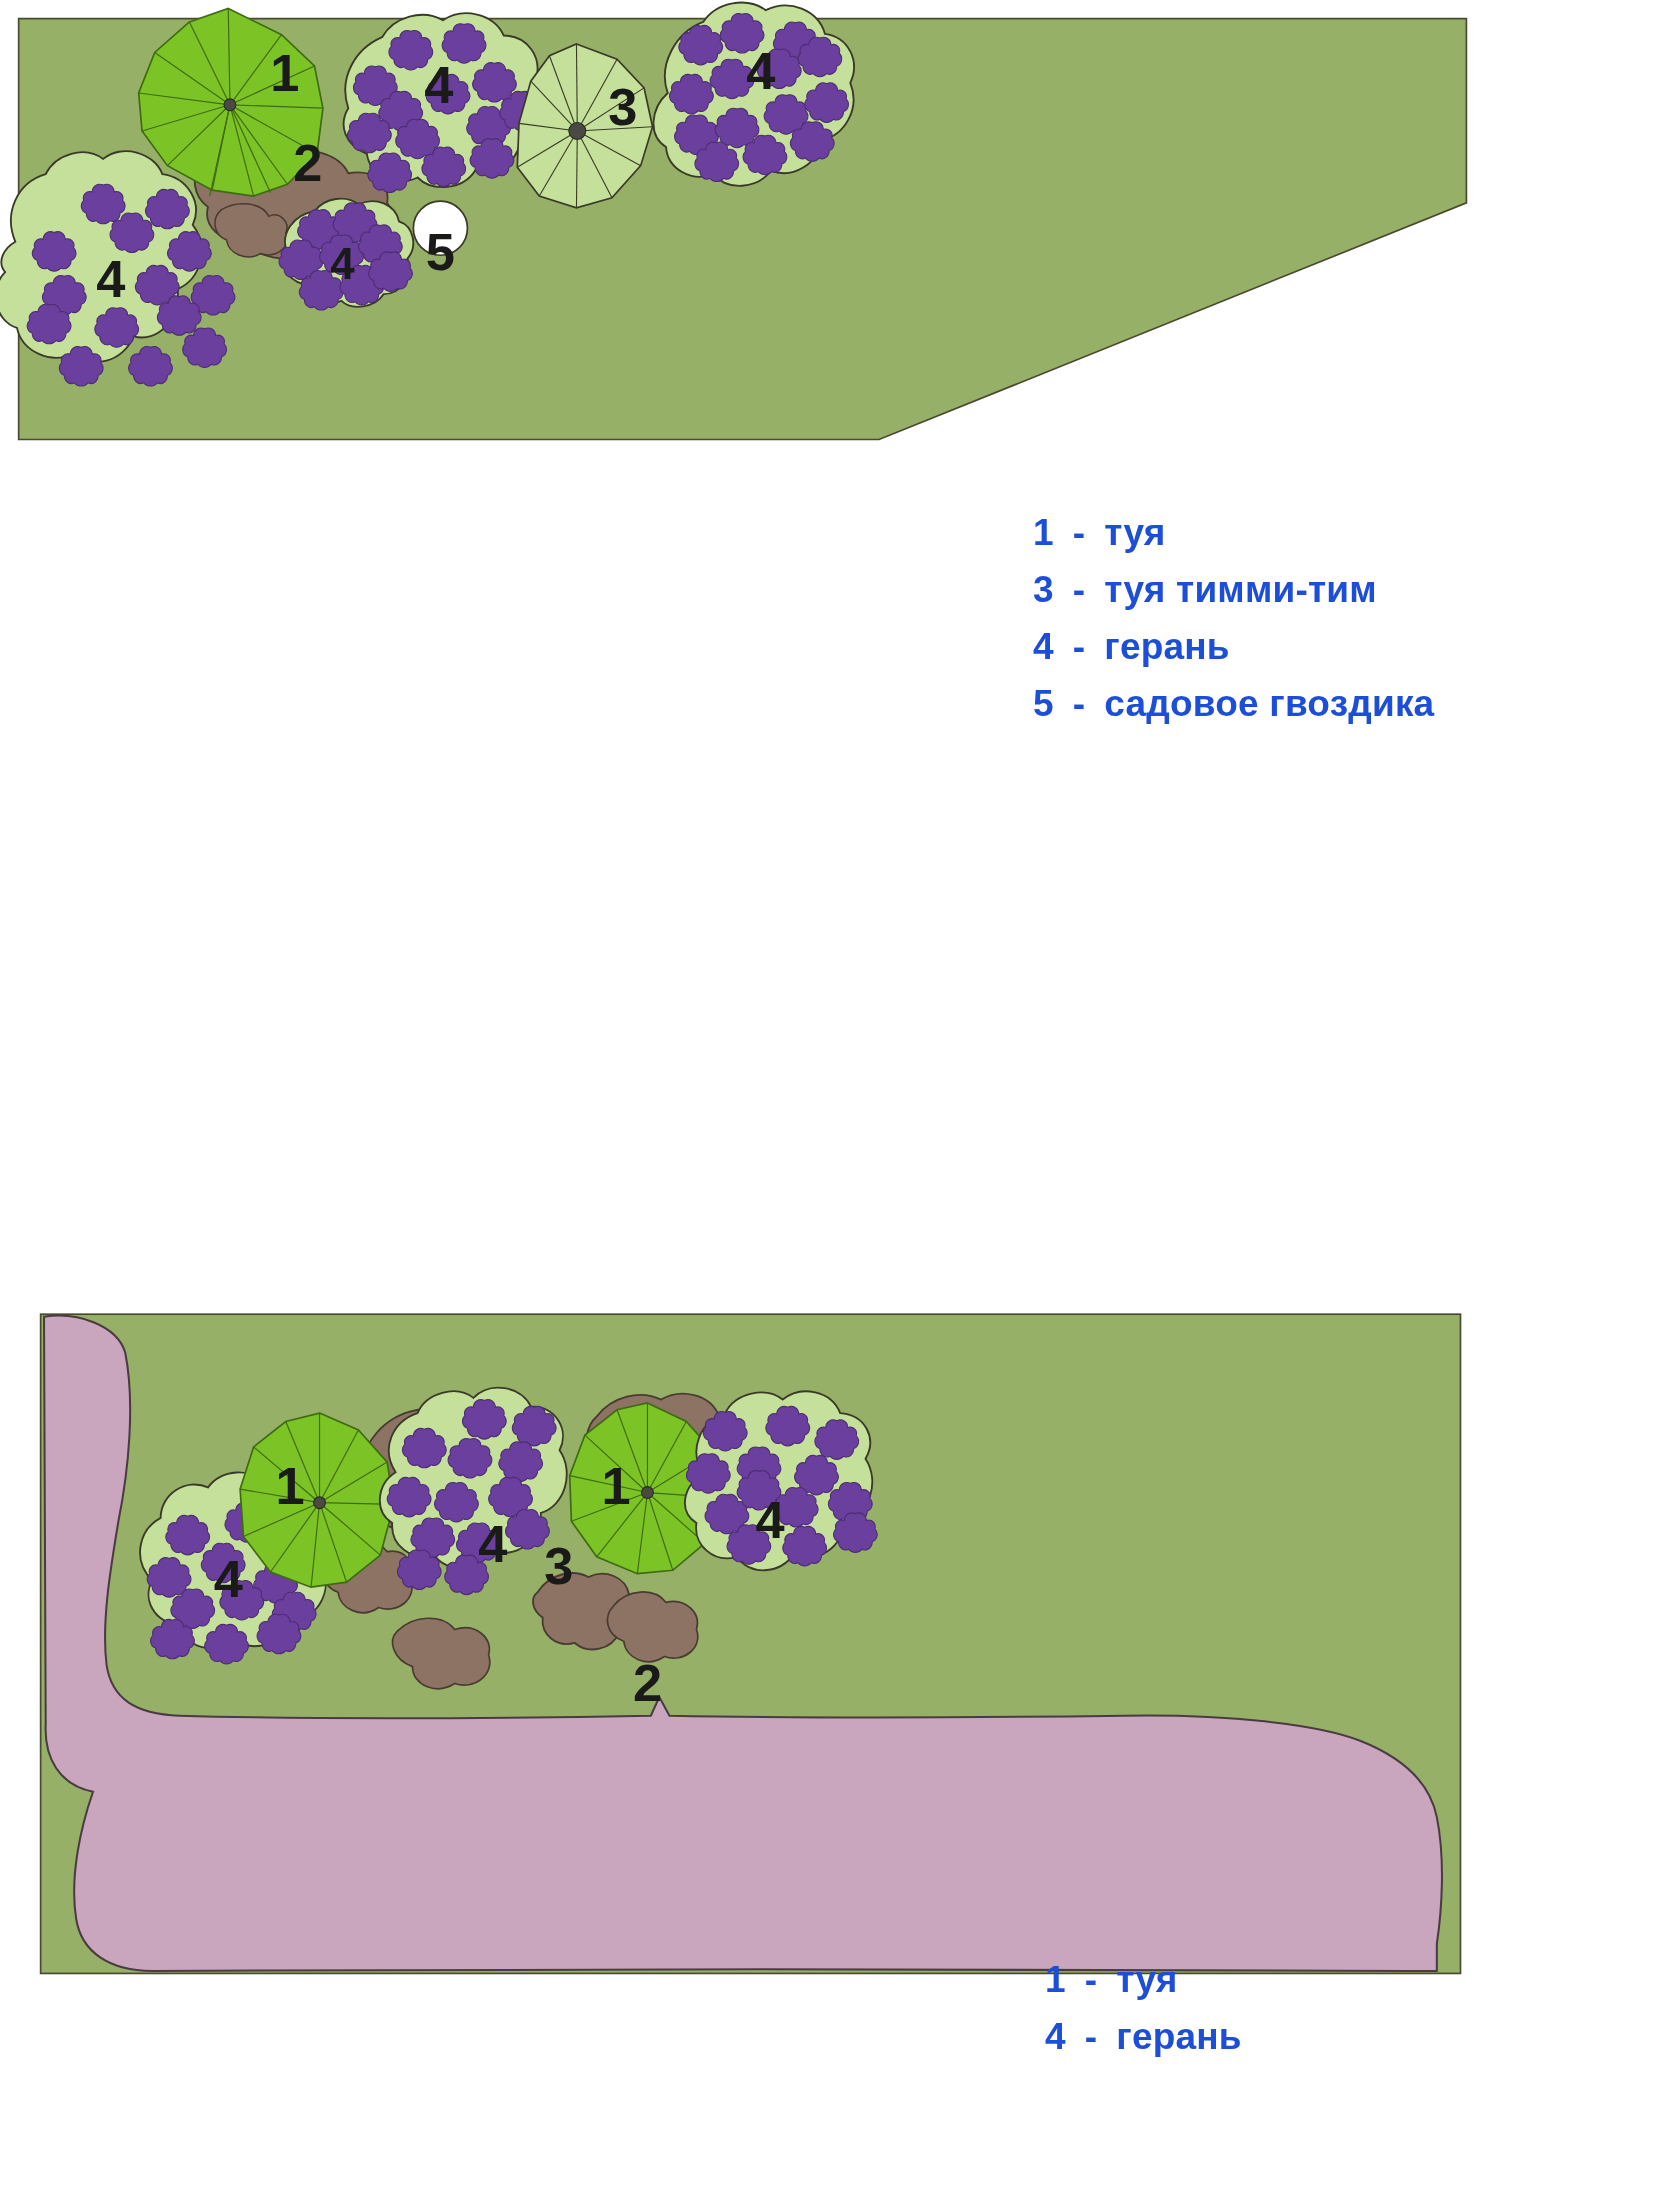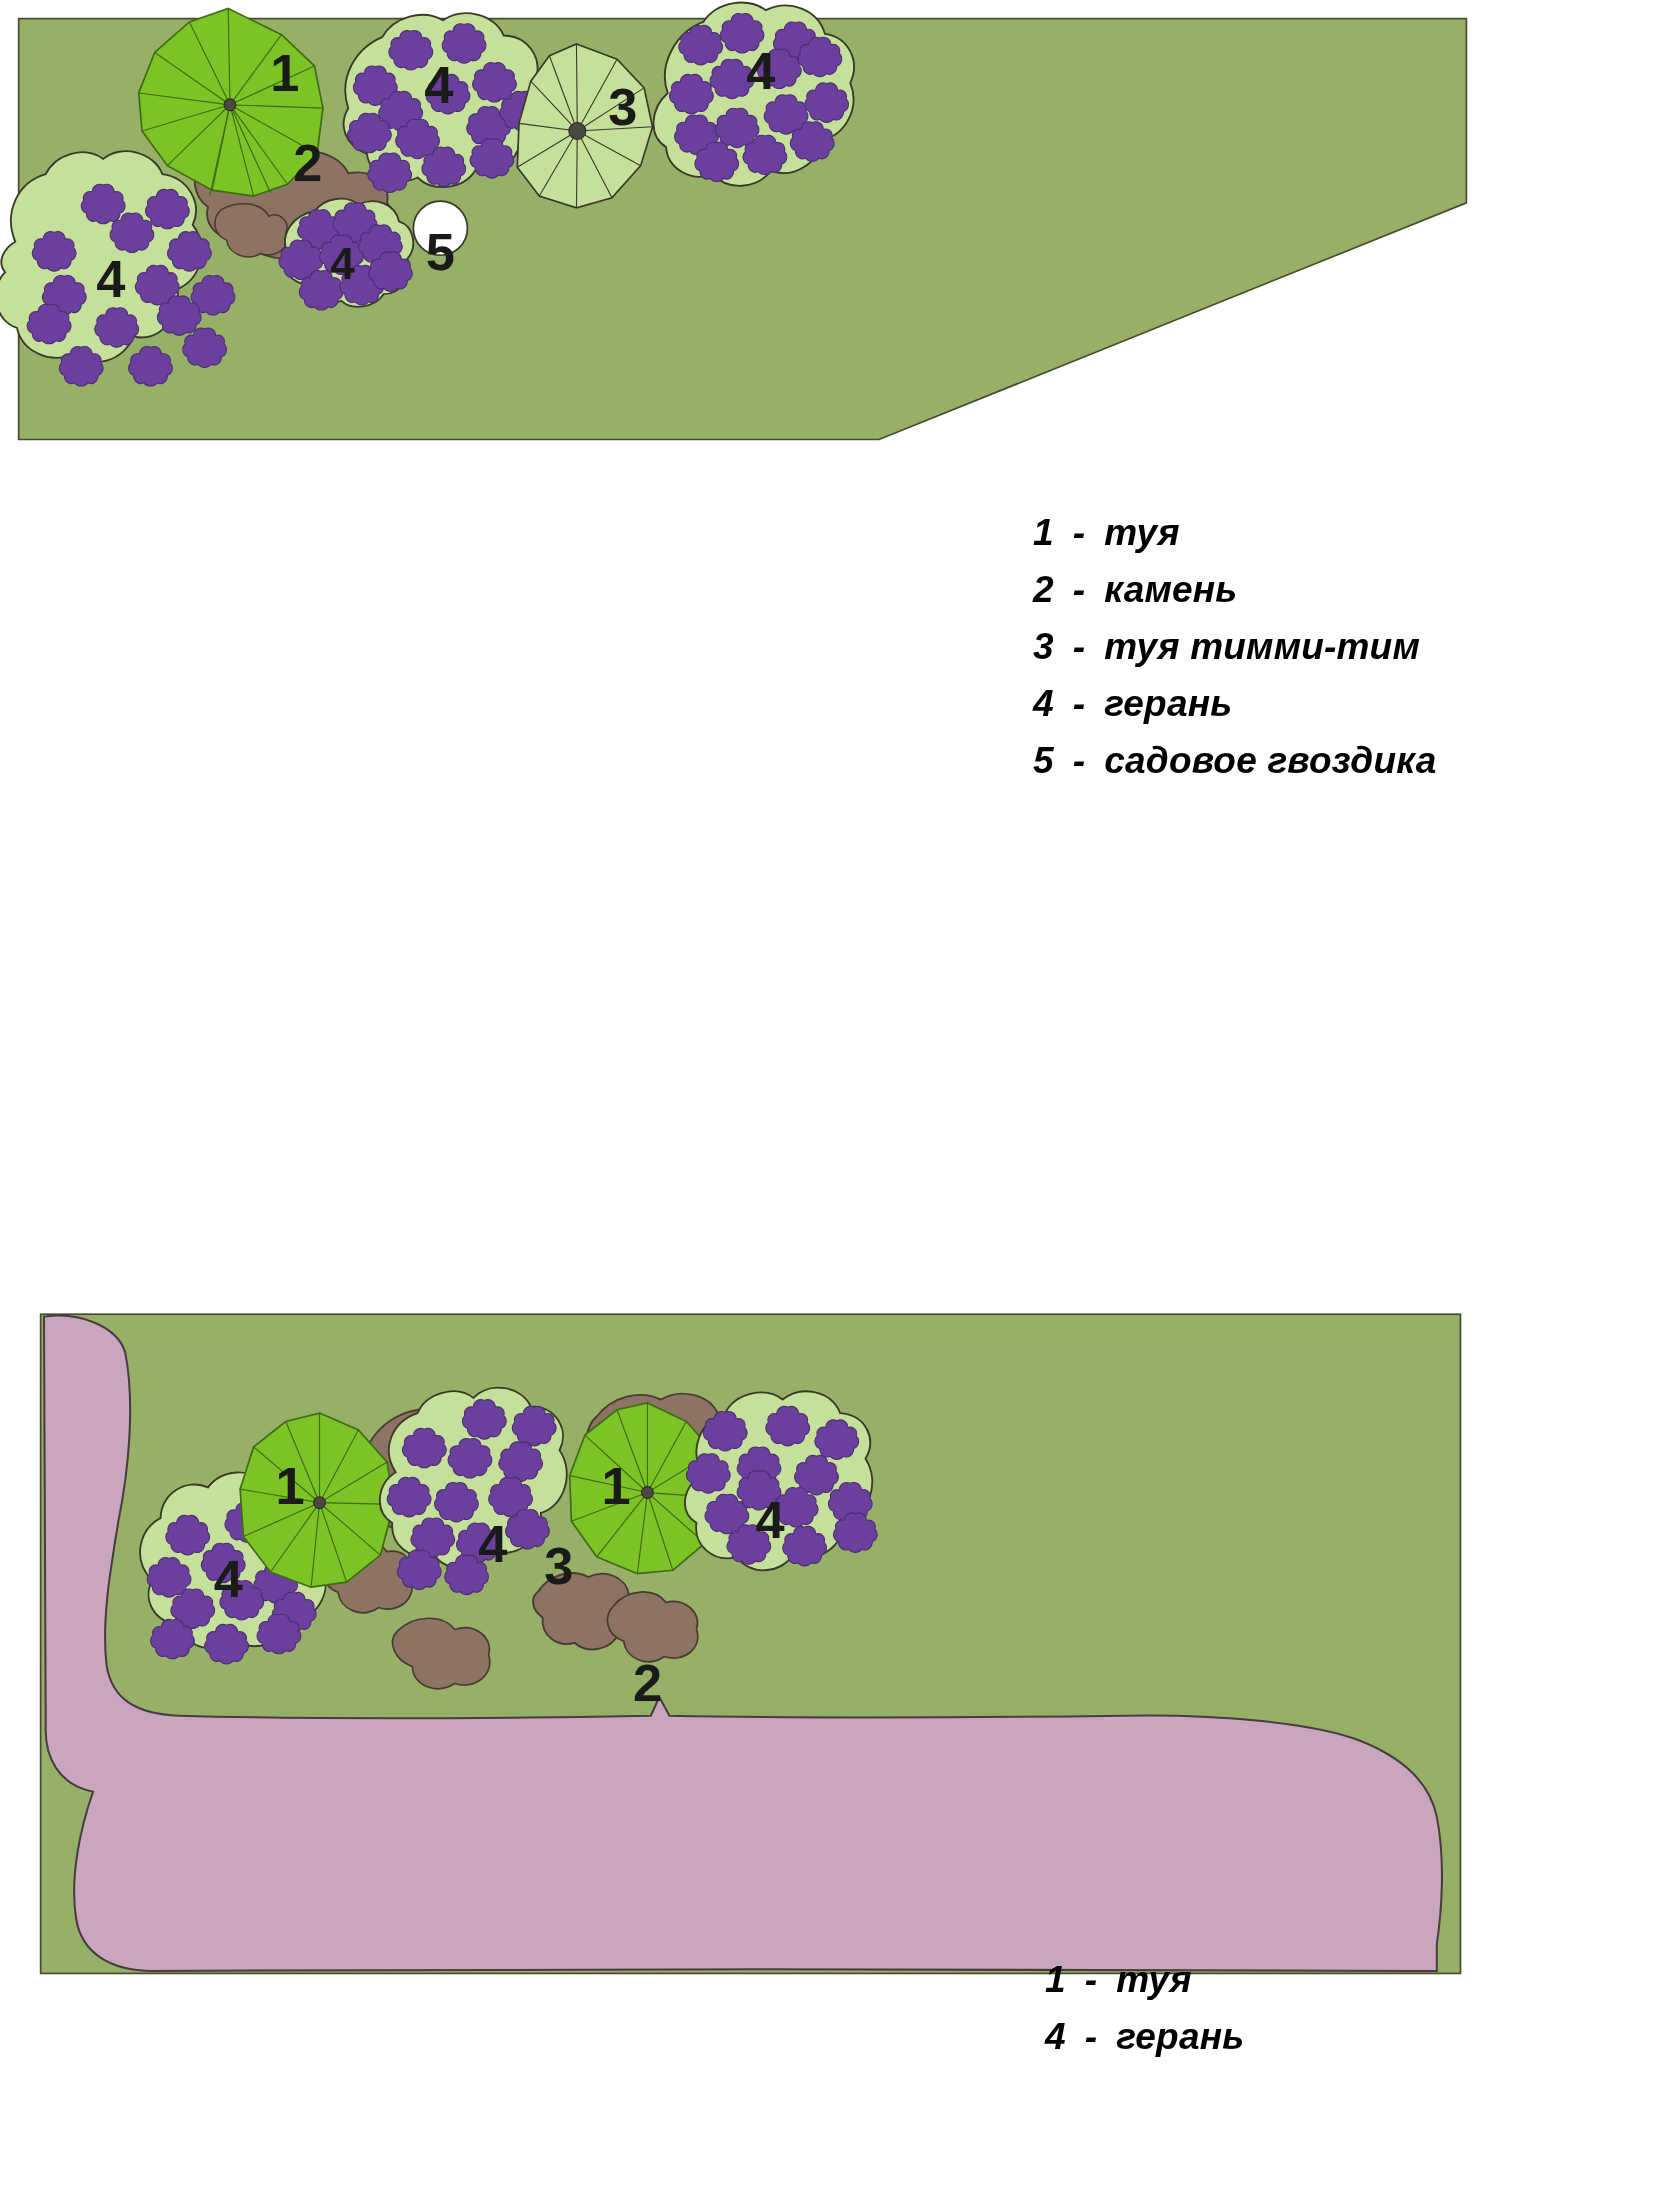--- a/index.html
+++ b/index.html
@@ -19,23 +19,22 @@
     position: absolute;
     left: 0;
     top: 0;
     width: 1671px;
     height: 2205px;
   }
   .legend {
     position: absolute;
     font-family: "Liberation Sans", sans-serif;
     font-weight: bold;
-    color: #000000;
+    color: #1d4ed8;
     letter-spacing: 0.2px;
-    font-style: italic;
   }
   #legend-top {
     left: 1033px;
     top: 504px;
     font-size: 37px;
     line-height: 57px;
   }
   #legend-bottom {
     left: 1045px;
     top: 1951px;
@@ -414,25 +413,20 @@
   </g>
 </svg>
 
 <div class="legend" id="legend-top">
   <div class="legend-row">
     <span class="legend-num" style="margin-right: 8.5px;">1</span>
     <span class="legend-dash" style="margin-right: 8.5px;">-</span>
     <span class="legend-text">туя</span>
   </div>
   <div class="legend-row">
-    <span class="legend-num" style="margin-right: 8.5px;">2</span>
-    <span class="legend-dash" style="margin-right: 8.5px;">-</span>
-    <span class="legend-text">камень</span>
-  </div>
-  <div class="legend-row">
     <span class="legend-num" style="margin-right: 8.5px;">3</span>
     <span class="legend-dash" style="margin-right: 8.5px;">-</span>
     <span class="legend-text">туя тимми-тим</span>
   </div>
   <div class="legend-row">
     <span class="legend-num" style="margin-right: 8.5px;">4</span>
     <span class="legend-dash" style="margin-right: 8.5px;">-</span>
     <span class="legend-text">герань</span>
   </div>
   <div class="legend-row">

